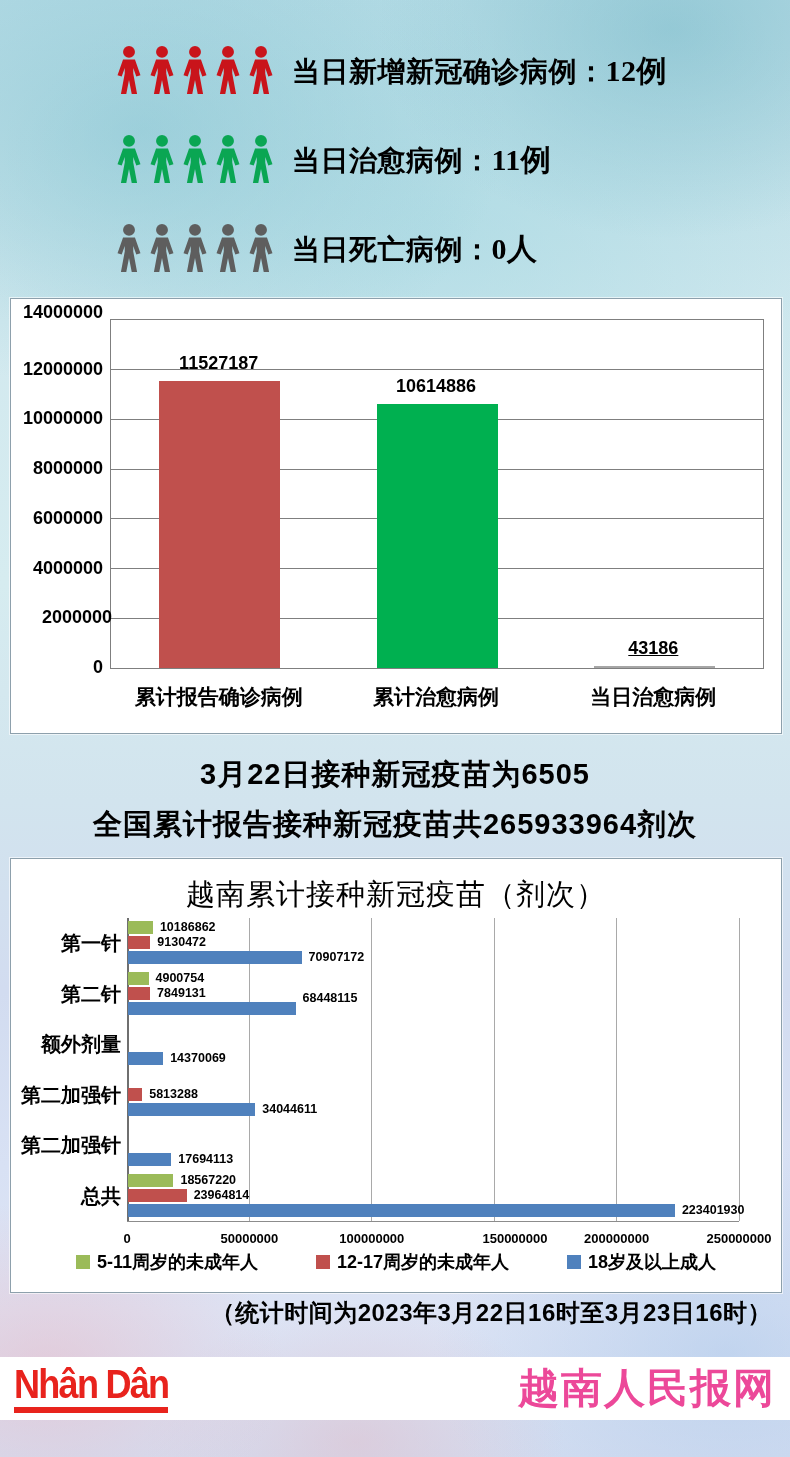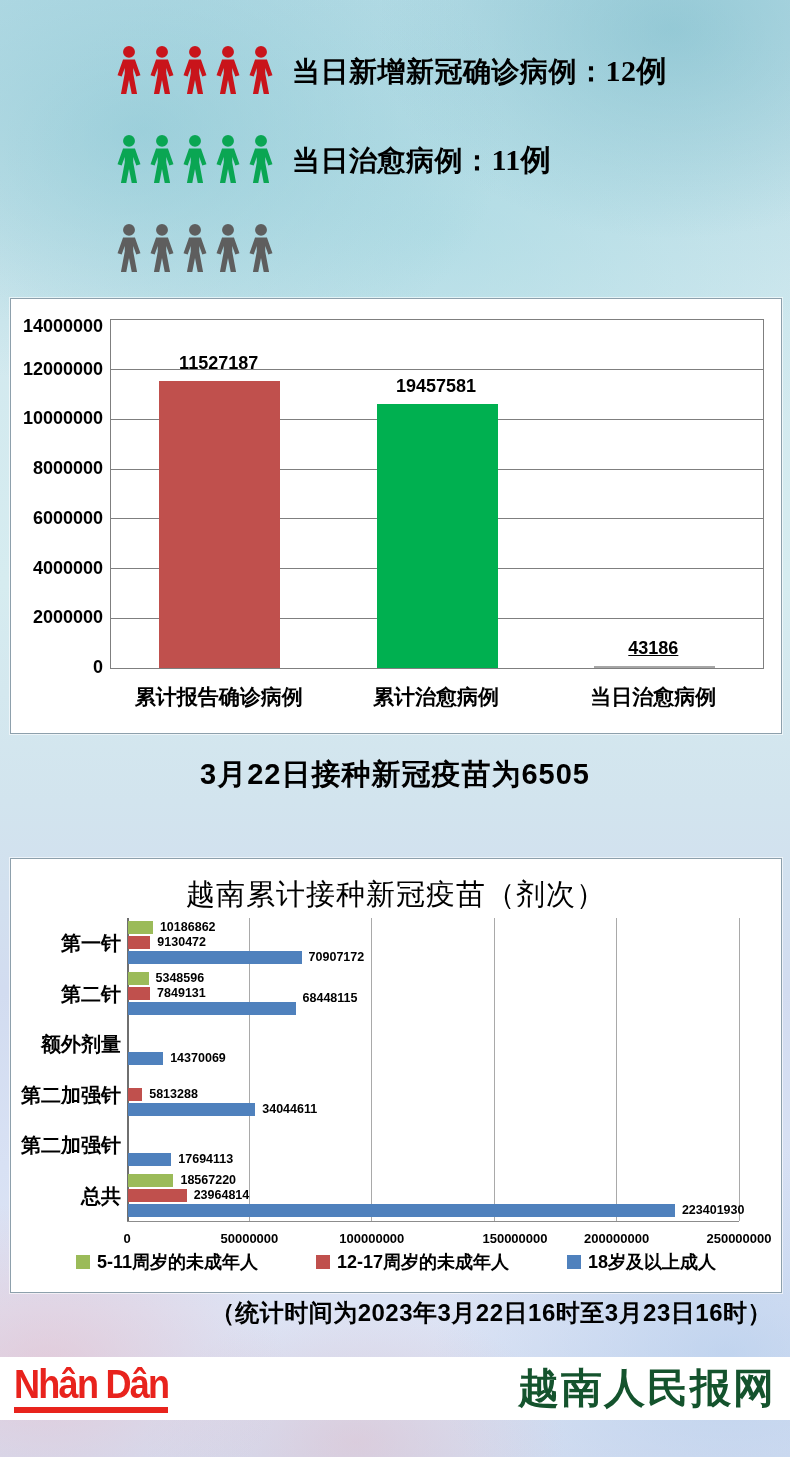--- a/index.html
+++ b/index.html
@@ -127,72 +127,74 @@
           </svg>
           <svg viewBox="0 0 40 60" xmlns="http://www.w3.org/2000/svg">
             <circle cx="20" cy="7.5" r="7" fill="currentColor"></circle>
             <path fill="currentColor" d="M13 16.5 L27 16.5 L33.5 35 L28.6 36.6 L25 26.5 L25 33 L29.5 57 L23.2 57 L20 40.5 L16.8 57 L10.5 57 L15 33 L15 26.5 L11.4 36.6 L6.5 35 Z"></path>
           </svg>
           <svg viewBox="0 0 40 60" xmlns="http://www.w3.org/2000/svg">
             <circle cx="20" cy="7.5" r="7" fill="currentColor"></circle>
             <path fill="currentColor" d="M13 16.5 L27 16.5 L33.5 35 L28.6 36.6 L25 26.5 L25 33 L29.5 57 L23.2 57 L20 40.5 L16.8 57 L10.5 57 L15 33 L15 26.5 L11.4 36.6 L6.5 35 Z"></path>
           </svg>
         </div>
+      <div class="stat-text"><span>当日死亡病例：</span><span class="num">0人</span></div>
     </div>
   </div>
 
   <div class="panel" id="chart1">
       <div class="c1-plot">
         <div class="c1-grid" style="top: 297.786px;"></div>
         <div class="c1-grid" style="top: 248.071px;"></div>
         <div class="c1-grid" style="top: 198.357px;"></div>
         <div class="c1-grid" style="top: 148.643px;"></div>
         <div class="c1-grid" style="top: 98.9286px;"></div>
         <div class="c1-grid" style="top: 49.2143px;"></div>
         <div class="c1-bar" style="width: 121px; height: 286.533px; top: 61.4671px; left: 48.1667px; background: rgb(192, 80, 77);"></div>
         <div class="c1-bar" style="width: 121px; height: 263.856px; top: 84.1443px; left: 265.5px; background: rgb(0, 176, 80);"></div>
         <div class="c1-bar" style="width: 121px; height: 2px; top: 346px; left: 482.833px; background: rgb(166, 166, 166);"></div>
       </div>
       <div class="c1-ylab" style="top: 357px;">0</div>
-      <div class="c1-ylab" style="top: 307.286px;">2000000</div>
+      <div class="c1-ylab" style="top: 307.286px; margin-left: 9px;">2000000</div>
       <div class="c1-ylab" style="top: 257.571px;">4000000</div>
       <div class="c1-ylab" style="top: 207.857px;">6000000</div>
       <div class="c1-ylab" style="top: 158.143px;">8000000</div>
       <div class="c1-ylab" style="top: 108.429px;">10000000</div>
       <div class="c1-ylab" style="top: 58.7143px;">12000000</div>
-      <div class="c1-ylab" style="top: 16px;">14000000</div>
+      <div class="c1-ylab" style="top: 2px;">14000000</div>
       <div class="c1-vlab" style="left: 99px; width: 217.333px; top: 54.4671px;">11527187</div>
       <div class="c1-cat" style="left: 99px; width: 217.333px;">累计报告确诊病例</div>
-      <div class="c1-vlab" style="left: 316.333px; width: 217.333px; top: 77.1443px;">19457581</div>
+      <div class="c1-vlab" style="left: 316.333px; width: 217.333px; top: 77.1443px;">10614886</div>
       <div class="c1-cat" style="left: 316.333px; width: 217.333px;">累计治愈病例</div>
       <div class="c1-vlab" style="left: 533.667px; width: 217.333px; top: 339px; text-decoration: underline;">43186</div>
       <div class="c1-cat" style="left: 533.667px; width: 217.333px;">当日治愈病例</div>
     </div>
 
   <div class="mid-text">
     <div>3月22日接种新冠疫苗为6505</div>
+    <div>全国累计报告接种新冠疫苗共265933964剂次</div>
   </div>
 
   <div class="panel" id="chart2">
     <div class="c2-title">越南累计接种新冠疫苗（剂次）</div>
     <div class="c2-plot" id="c2plot">
         <div class="c2-axis"></div>
         <div class="c2-grid" style="left: 121.9px;"></div>
         <div class="c2-grid" style="left: 244.3px;"></div>
         <div class="c2-grid" style="left: 366.7px;"></div>
         <div class="c2-grid" style="left: 489.1px;"></div>
         <div class="c2-grid" style="left: 611.5px;"></div>
         <div class="c2-bar" style="top: 3px; width: 24.9374px; background: rgb(155, 187, 89);"></div>
         <div class="c2-vlab" style="top: 3px; left: 32.9374px;">10186862</div>
         <div class="c2-bar" style="top: 18px; width: 22.3514px; background: rgb(192, 80, 77);"></div>
         <div class="c2-vlab" style="top: 18px; left: 30.3514px;">9130472</div>
         <div class="c2-bar" style="top: 33px; width: 173.581px; background: rgb(79, 129, 189);"></div>
         <div class="c2-vlab" style="top: 33px; left: 181.581px;">70907172</div>
         <div class="c2-bar" style="top: 53.5px; width: 20.5151px; background: rgb(155, 187, 89);"></div>
-        <div class="c2-vlab" style="top: 53.5px; left: 28.5151px;">5348596</div>
+        <div class="c2-vlab" style="top: 53.5px; left: 28.5151px;">4900754</div>
         <div class="c2-bar" style="top: 68.5px; width: 22.0835px; background: rgb(192, 80, 77);"></div>
         <div class="c2-vlab" style="top: 68.5px; left: 30.0835px;">7849131</div>
         <div class="c2-bar" style="top: 83.5px; width: 167.561px; background: rgb(79, 129, 189);"></div>
         <div class="c2-vlab" style="top: 74px; left: 175.561px;">68448115</div>
         <div class="c2-bar" style="top: 134px; width: 35.1779px; background: rgb(79, 129, 189);"></div>
         <div class="c2-vlab" style="top: 134px; left: 43.1779px;">14370069</div>
         <div class="c2-bar" style="top: 169.5px; width: 14.2309px; background: rgb(192, 80, 77);"></div>
         <div class="c2-vlab" style="top: 169.5px; left: 22.2309px;">5813288</div>
         <div class="c2-bar" style="top: 184.5px; width: 127.253px; background: rgb(79, 129, 189);"></div>
         <div class="c2-vlab" style="top: 184.5px; left: 135.253px;">34044611</div>
@@ -230,16 +232,16 @@
       <div class="c2-cat" style="top: 173px;">额外剂量</div>
       <div class="c2-cat" style="top: 223.5px;">第二加强针</div>
       <div class="c2-cat" style="top: 274px;">第二加强针</div>
       <div class="c2-cat" style="top: 324.5px;">总共</div>
     </div>
 
   <div class="footnote">（统计时间为2023年3月22日16时至3月23日16时）</div>
 
   <div class="footer">
     <div class="logo" style="color: rgb(232, 35, 29);">Nhân Dân</div>
-    <div class="site" style="color: #14532d;">越南人民报网</div>
+    <div class="site" style="color: #ec4899;">越南人民报网</div>
   </div>
 
 </div>
 
 </body></html>

